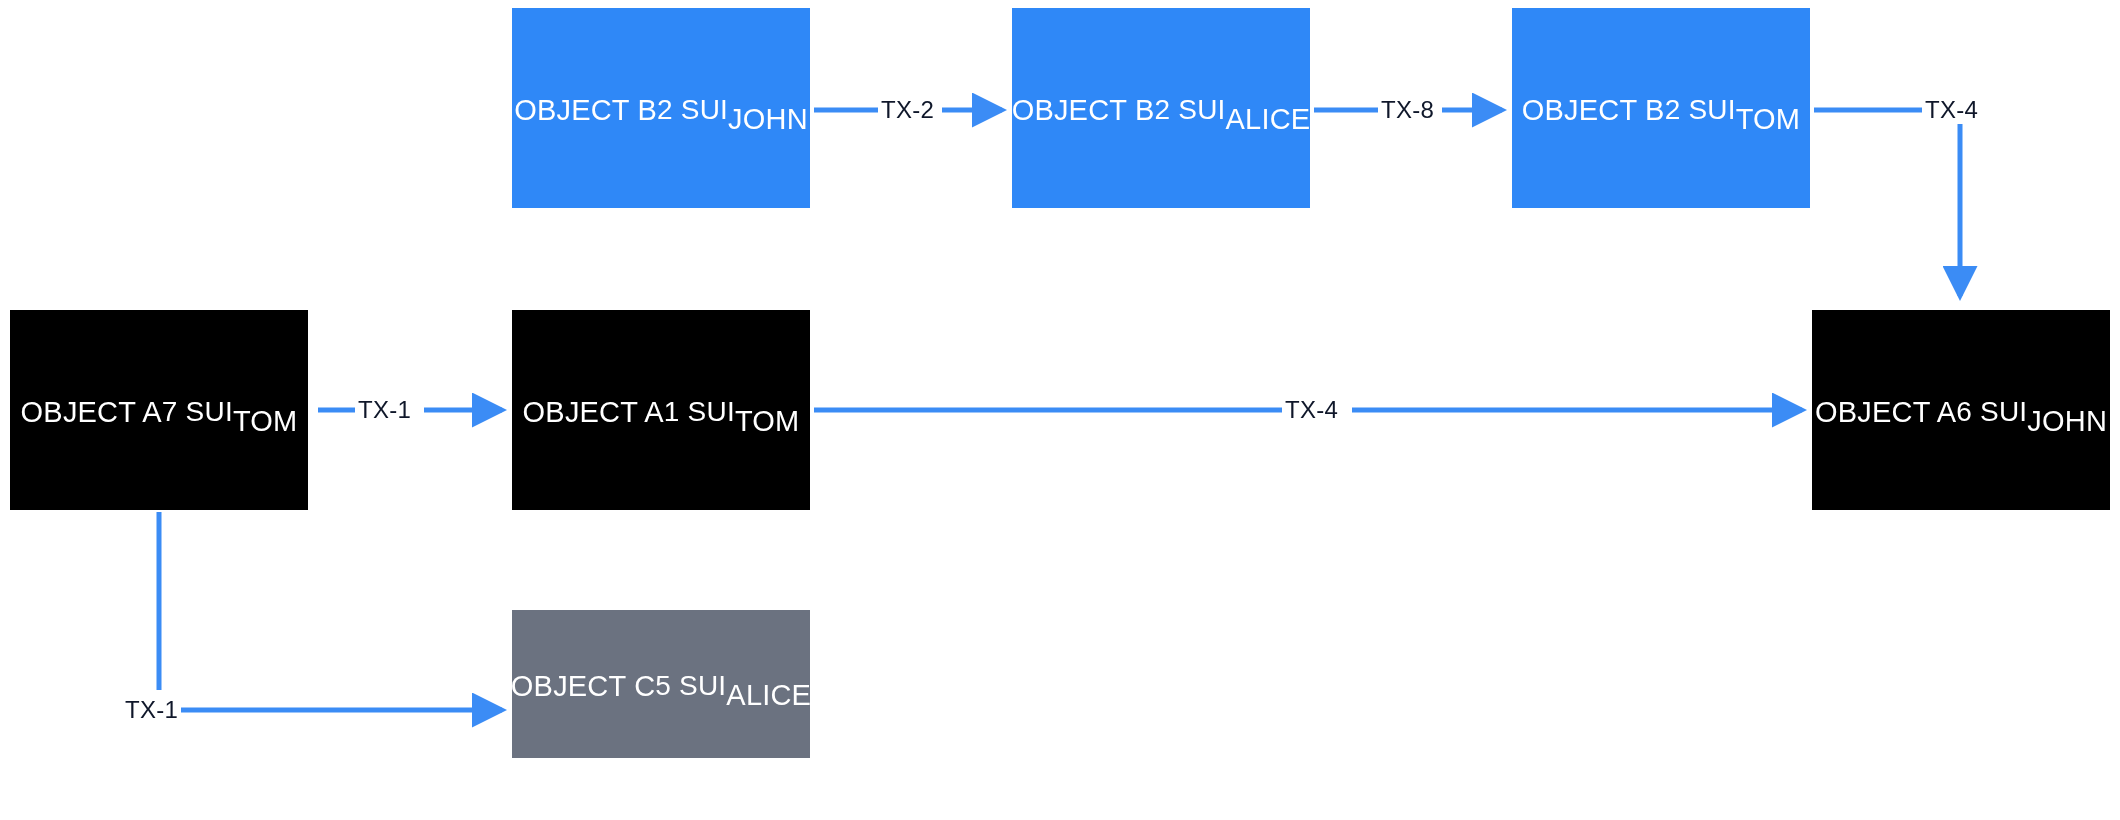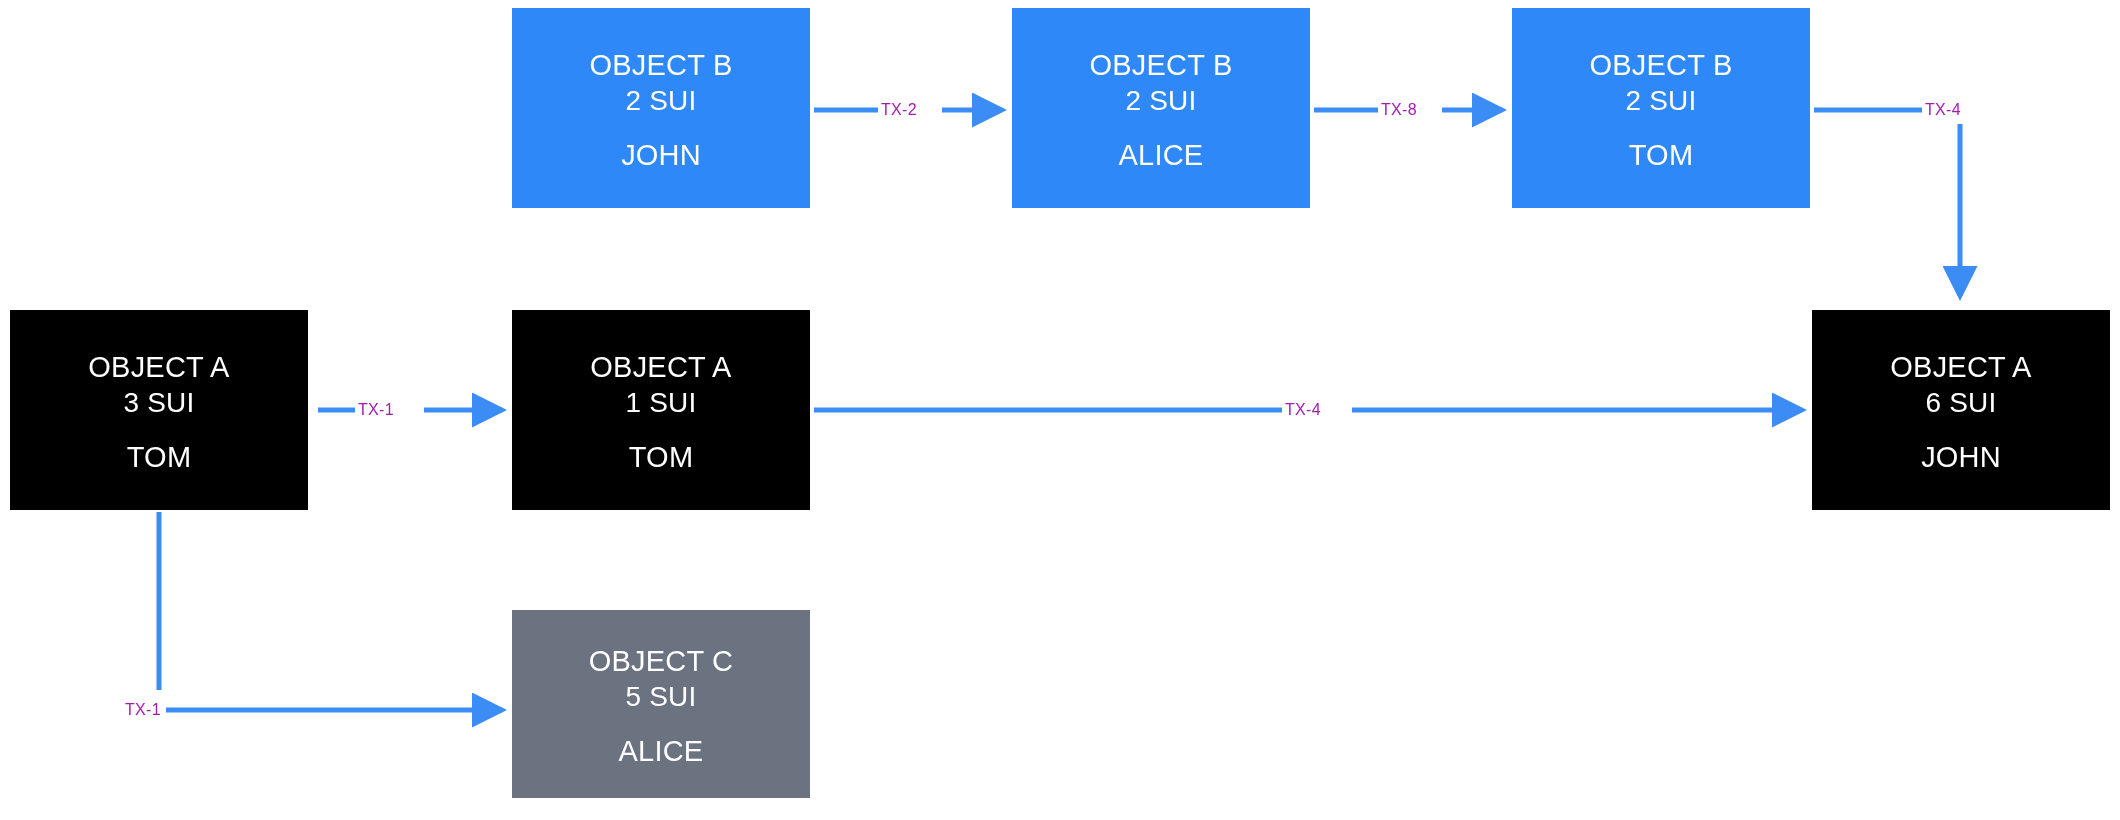--- a/index.html
+++ b/index.html
@@ -13,21 +13,21 @@
   #canvas {
     position: relative;
     width: 2120px;
     height: 820px;
     background: #ffffff;
     overflow: hidden;
   }
   .node {
     position: absolute;
     display: flex;
-    flex-direction: column;
+    flex-direction: row;
     align-items: center;
     justify-content: center;
     color: #ffffff;
     box-sizing: border-box;
     padding-top: 4px;
   }
   .node .title {
     font-size: 29px;
     line-height: 36px;
     letter-spacing: 0.2px;
@@ -41,23 +41,23 @@
   }
   .node .owner {
     font-size: 29px;
     line-height: 36px;
     letter-spacing: 0.2px;
     white-space: nowrap;
     margin-top: 18px;
   }
   .edge-label {
     position: absolute;
-    font-size: 16px;
+    font-size: 24px;
     line-height: 28px;
-    color: #a21caf;
+    color: #0f172a;
     letter-spacing: 0.3px;
     white-space: nowrap;
     background: #ffffff;
     padding: 0 3px;
   }
   svg.wires {
     position: absolute;
     left: 0;
     top: 0;
     width: 2120px;
@@ -121,37 +121,37 @@
   </div>
 
   <div class="node" style="left:1512px; top:8px; width:298px; height:200px; background:#2f88f7;">
     <div class="title">OBJECT B</div>
     <div class="amount">2 SUI</div>
     <div class="owner">TOM</div>
   </div>
 
   <div class="node" style="left:10px; top:310px; width:298px; height:200px; background:#000000;">
     <div class="title">OBJECT A</div>
-    <div class="amount">3 SUI</div>
+    <div class="amount">7 SUI</div>
     <div class="owner">TOM</div>
   </div>
 
   <div class="node" style="left:512px; top:310px; width:298px; height:200px; background:#000000;">
     <div class="title">OBJECT A</div>
     <div class="amount">1 SUI</div>
     <div class="owner">TOM</div>
   </div>
 
   <div class="node" style="left:1812px; top:310px; width:298px; height:200px; background:#000000;">
     <div class="title">OBJECT A</div>
     <div class="amount">6 SUI</div>
     <div class="owner">JOHN</div>
   </div>
 
-  <div class="node" style="left:512px; top:610px; width:298px; height:188px; background:#6b7280;">
+  <div class="node" style="left:512px; top:610px; width:298px; height:148px; background:#6b7280;">
     <div class="title">OBJECT C</div>
     <div class="amount">5 SUI</div>
     <div class="owner">ALICE</div>
   </div>
 
   <div class="edge-label" style="left:878px; top:96px;">TX-2</div>
   <div class="edge-label" style="left:1378px; top:96px;">TX-8</div>
   <div class="edge-label" style="left:1922px; top:96px;">TX-4</div>
   <div class="edge-label" style="left:355px; top:396px;">TX-1</div>
   <div class="edge-label" style="left:1282px; top:396px;">TX-4</div>

